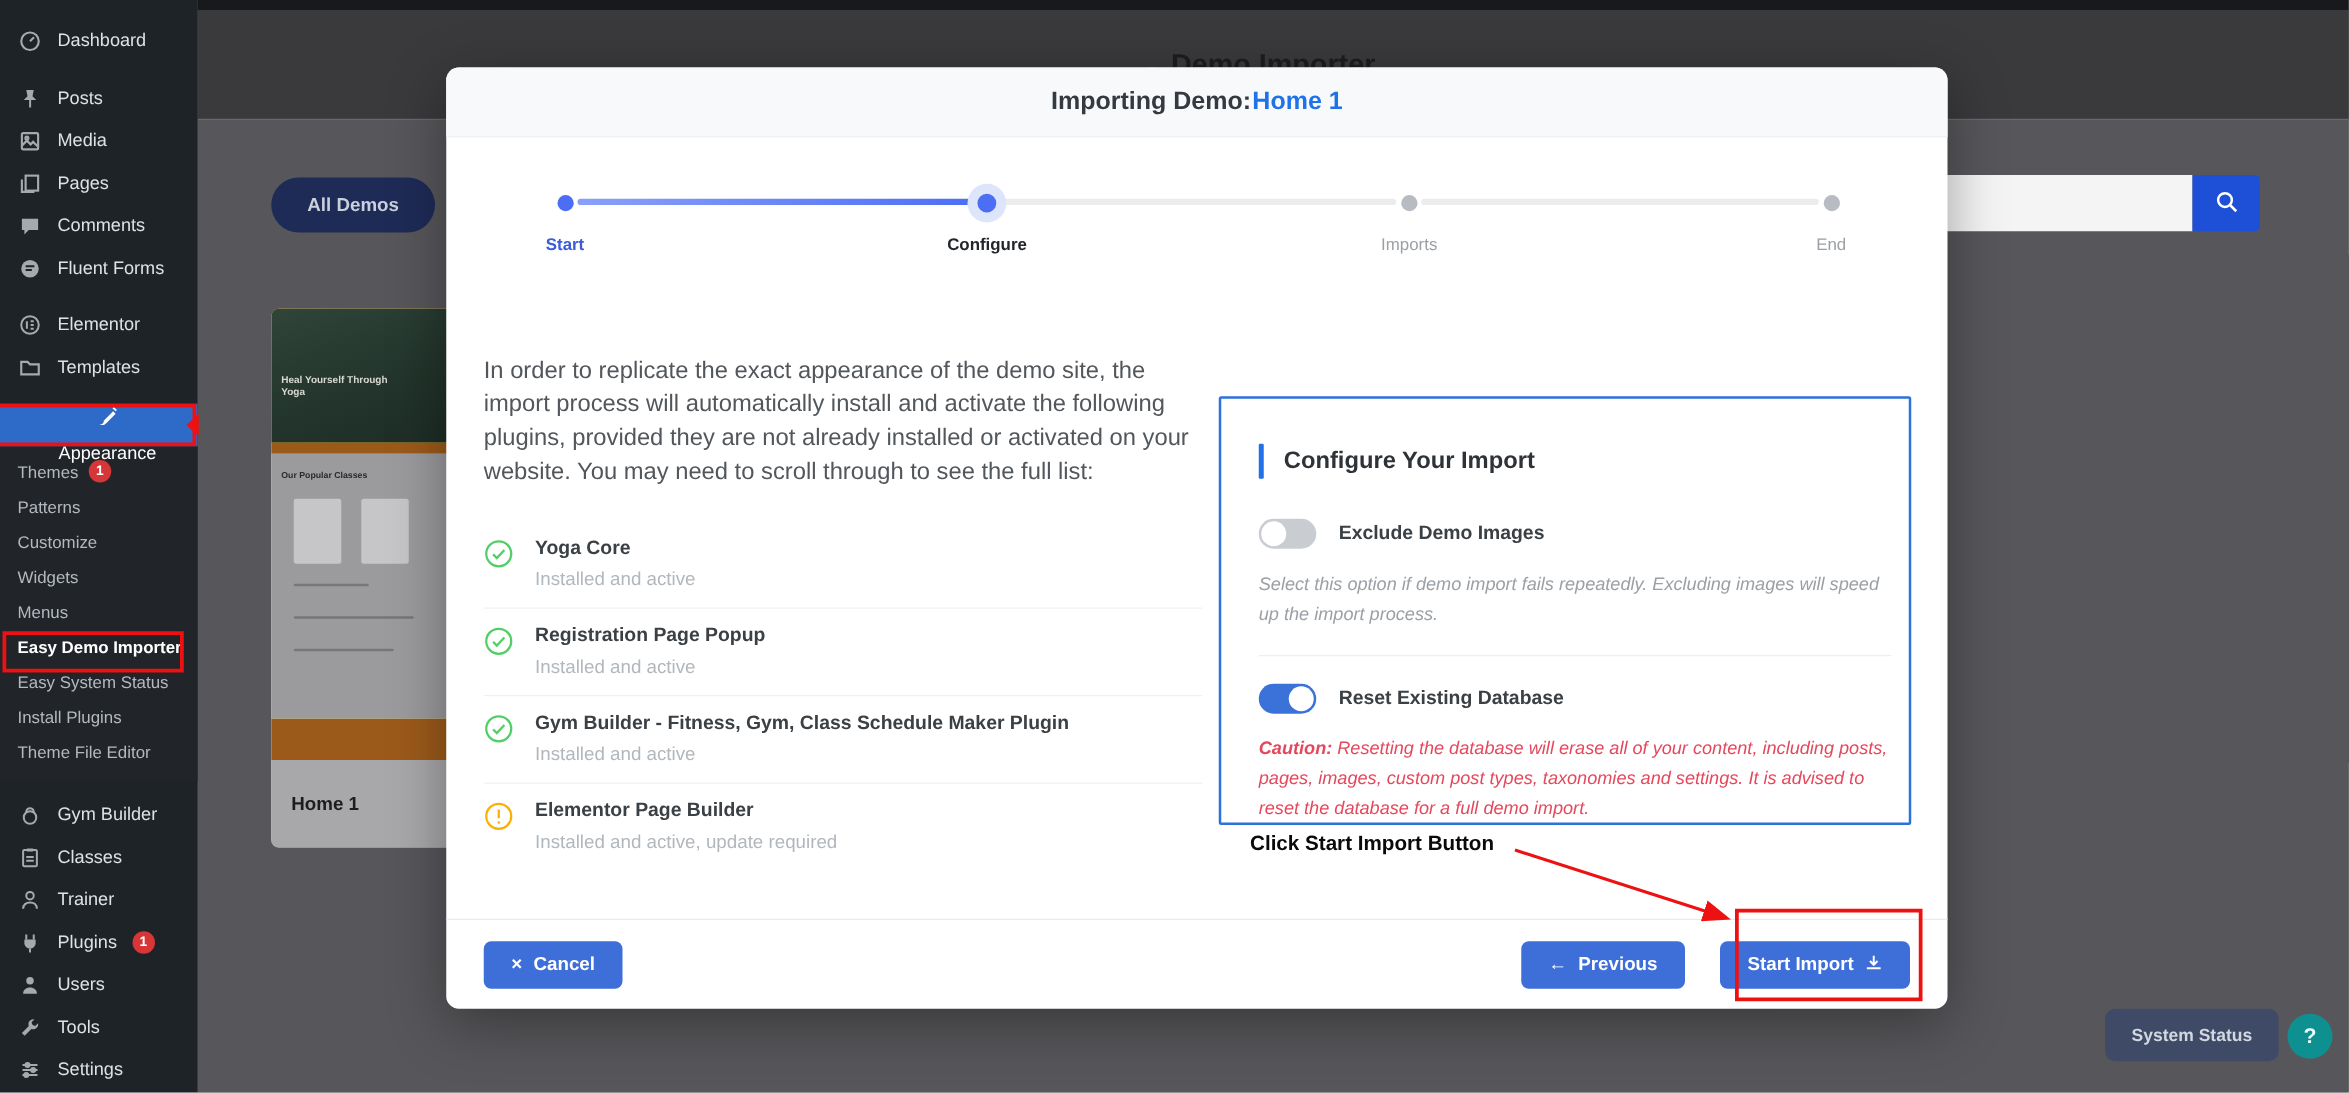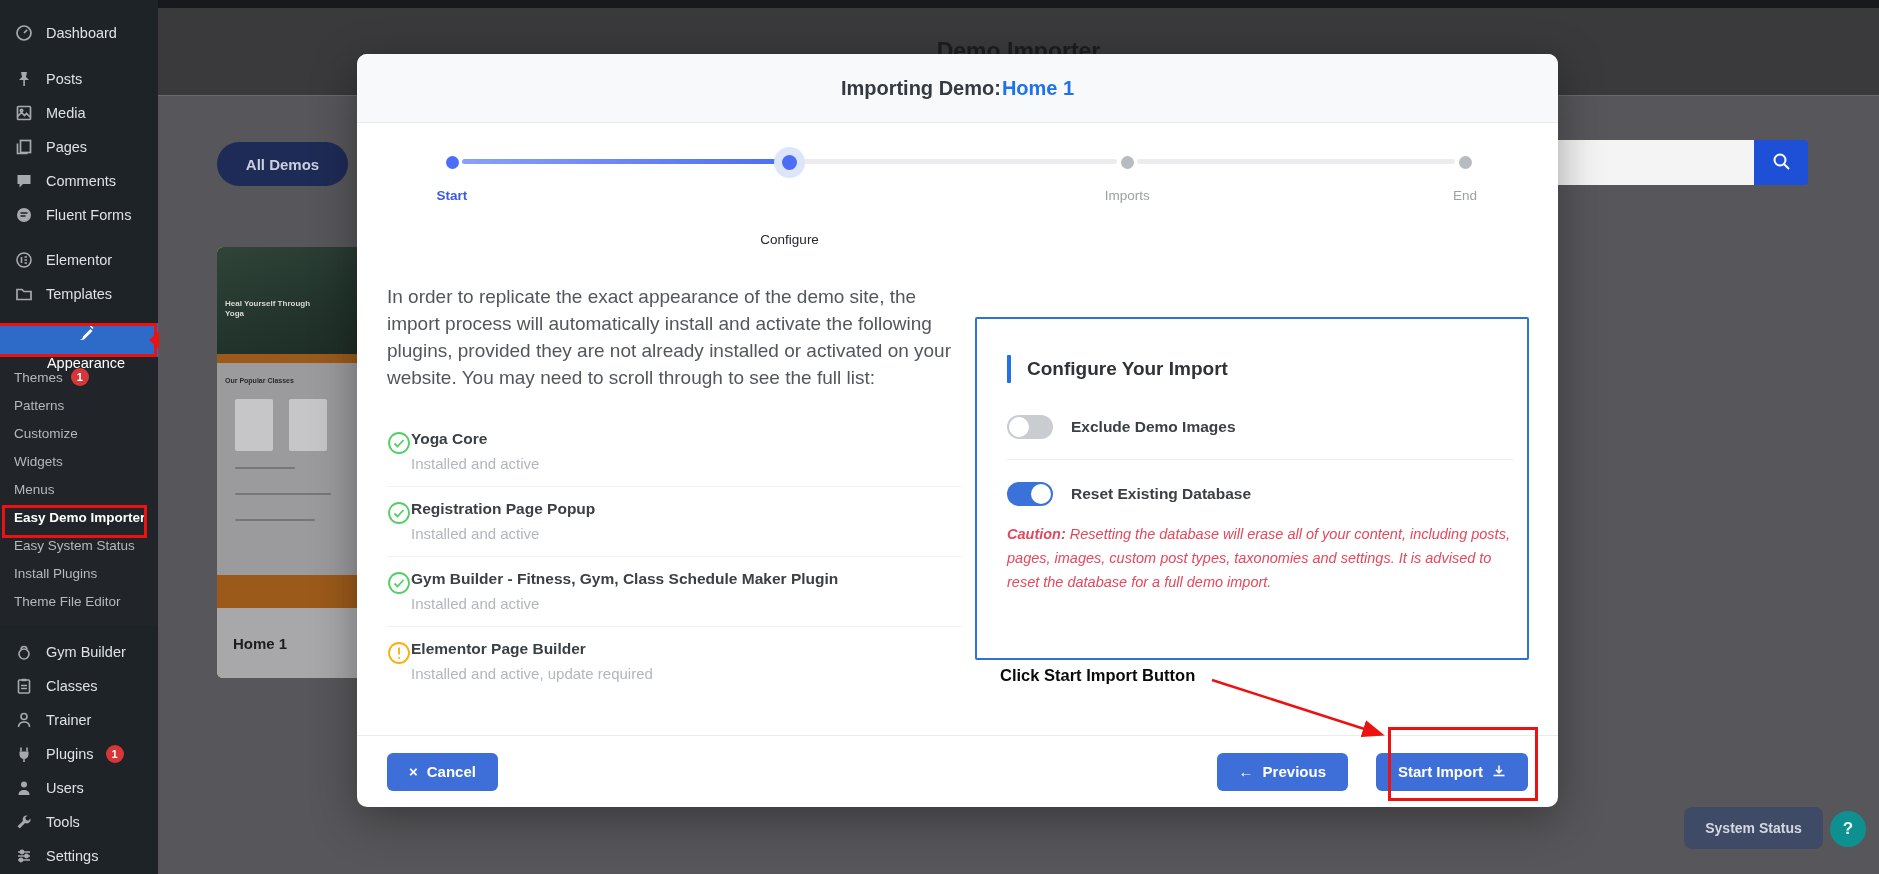--- a/index.html
+++ b/index.html
@@ -39,50 +39,50 @@
   .mini-card { position:absolute; width:38px; height:52px; top:36px; background:#c6c6c8; border-radius:2px; }
   .mini-line { position:absolute; height:2px; background:#77777a; border-radius:1px; }
   .card-orange2 { height:33px; background:#9c5a1a; }
   .card-footer { height:70px; background:#a8a8aa; display:flex; align-items:center; padding-left:16px; }
   .card-title { font-size:15px; font-weight:bold; color:#1d1d1f; }
   .sysstatus-btn { position:absolute; right:56px; bottom:25px; width:139px; height:42px; background:#3f4b66; border-radius:8px; color:#d3d7e0; font-size:14px; font-weight:600; display:flex; align-items:center; justify-content:center; cursor:pointer; }
   .help-circle { position:absolute; right:13px; bottom:27px; width:36px; height:36px; border-radius:50%; background:#0f9090; color:#eafcfc; font-size:17px; font-weight:bold; display:flex; align-items:center; justify-content:center; cursor:pointer; }
 
   
   .modal { position:absolute; left:357px; top:54px; width:1201px; height:753px; background:#ffffff; border-radius:10px; box-shadow:0 12px 45px rgba(0,0,0,.35); z-index:10; }
-  .modal-header { height:69px; background:#f8f9fb; border-bottom:1px solid #e9ecef; border-radius:10px 10px 0 0; display:flex; align-items:center; justify-content:center; gap:1px; }
+  .modal-header { height:56px; background:#f8f9fb; border-bottom:1px solid #e9ecef; border-radius:10px 10px 0 0; display:flex; align-items:center; justify-content:center; gap:1px; }
   .modal-title { font-size:20px; font-weight:bold; color:#343a40; }
   .modal-title-demo { font-size:20px; font-weight:bold; color:#1e73e8; }
 
   
   .stepper { position:absolute; left:95px; top:94px; width:1013px; height:64px; }
   .seg { position:absolute; top:11px; height:5px; border-radius:3px; }
   .seg1 { left:10px;  width:calc(33.33% - 20px); background:linear-gradient(to right,#8aa0f8,#4c6ef5); }
   .seg2 { left:calc(33.33% + 10px); width:calc(33.34% - 20px); background:#ececee; }
   .seg3 { left:calc(66.67% + 10px); width:calc(33.33% - 20px); background:#ececee; }
   .dotwrap { position:absolute; top:0; transform:translateX(-50%); width:28px; height:28px; display:flex; align-items:center; justify-content:center; }
   .dw0 { left:0; } .dw1 { left:33.33%; } .dw2 { left:66.67%; } .dw3 { left:100%; }
   .dot { width:13px; height:13px; border-radius:50%; }
   .dot.done { background:#4c6ef5; }
   .dot.current { width:15px; height:15px; background:#4c6ef5; box-shadow:0 0 0 8px #dde5fb; }
   .dot.pending { background:#b6bcc2; }
   .step-label { position:absolute; top:40px; width:140px; text-align:center; transform:translateX(-50%); font-size:13.5px; }
   .sl0 { left:0; color:#3b5bdb; font-weight:bold; }
-  .sl1 { left:33.33%; color:#23272b; font-weight:normal;margin-top:44px; }
+  .sl1 { left:33.33%; color:#23272b; font-weight:bold; }
   .sl2 { left:66.67%; color:#9aa0a6; }
   .sl3 { left:100%; color:#9aa0a6; }
 
   
   .section-heading { display:flex; align-items:center; gap:16px; }
   .heading-bar { width:4px; height:28px; background:#2271e8; border-radius:1px; }
   .heading-text { font-size:19px; font-weight:600; color:#2f3337; }
   .left-col { position:absolute; left:30px; top:195px; width:575px; }
   .rp-desc { margin-top:34px; font-size:19px; line-height:27px; color:#52575c; }
   .plugin-list { margin-top:26px; }
-  .plugin-row { display:flex; padding:13px 0 14px 0; border-bottom:1px solid #f0f1f3; }
+  .plugin-row { display:flex; gap:17px; padding:13px 0 14px 0; border-bottom:1px solid #f0f1f3; }
   .plugin-row:last-child { border-bottom:none; }
   .picon { width:24px; height:24px; flex:0 0 24px; margin-top:1px; }
   .pname { font-size:15.5px; font-weight:600; color:#3b4045; }
   .pstatus { font-size:15px; color:#b2b7bc; margin-top:7px; }
 
   
   .config-panel { position:absolute; left:618px; top:263px; width:554px; height:343px; border:2px solid #2b72d9; border-radius:2px; background:#fff; padding:36px 14px 0 30px; }
   .toggle-row { display:flex; align-items:center; gap:18px; }
   .toggle { width:46px; height:24px; border-radius:12px; position:relative; cursor:pointer; flex:0 0 46px; }
   .toggle.off { background:#c9cdd2; }
@@ -429,20 +429,21 @@
       <span class="heading-text">Configure Your Import</span>
     </div>
 
     <div class="exclude-block">
       <div class="toggle-row">
         <span class="toggle off">
             <span class="knob"></span>
           </span>
         <span class="toggle-label">Exclude Demo Images</span>
       </div>
+      <div class="cfg-help">Select this option if demo import fails repeatedly. Excluding images will speed up the import process.</div>
     </div>
 
     <div class="cfg-divider"></div>
 
     <div class="reset-block">
       <div class="toggle-row">
         <span class="toggle on">
             <span class="knob"></span>
           </span>
         <span class="toggle-label">Reset Existing Database</span>

